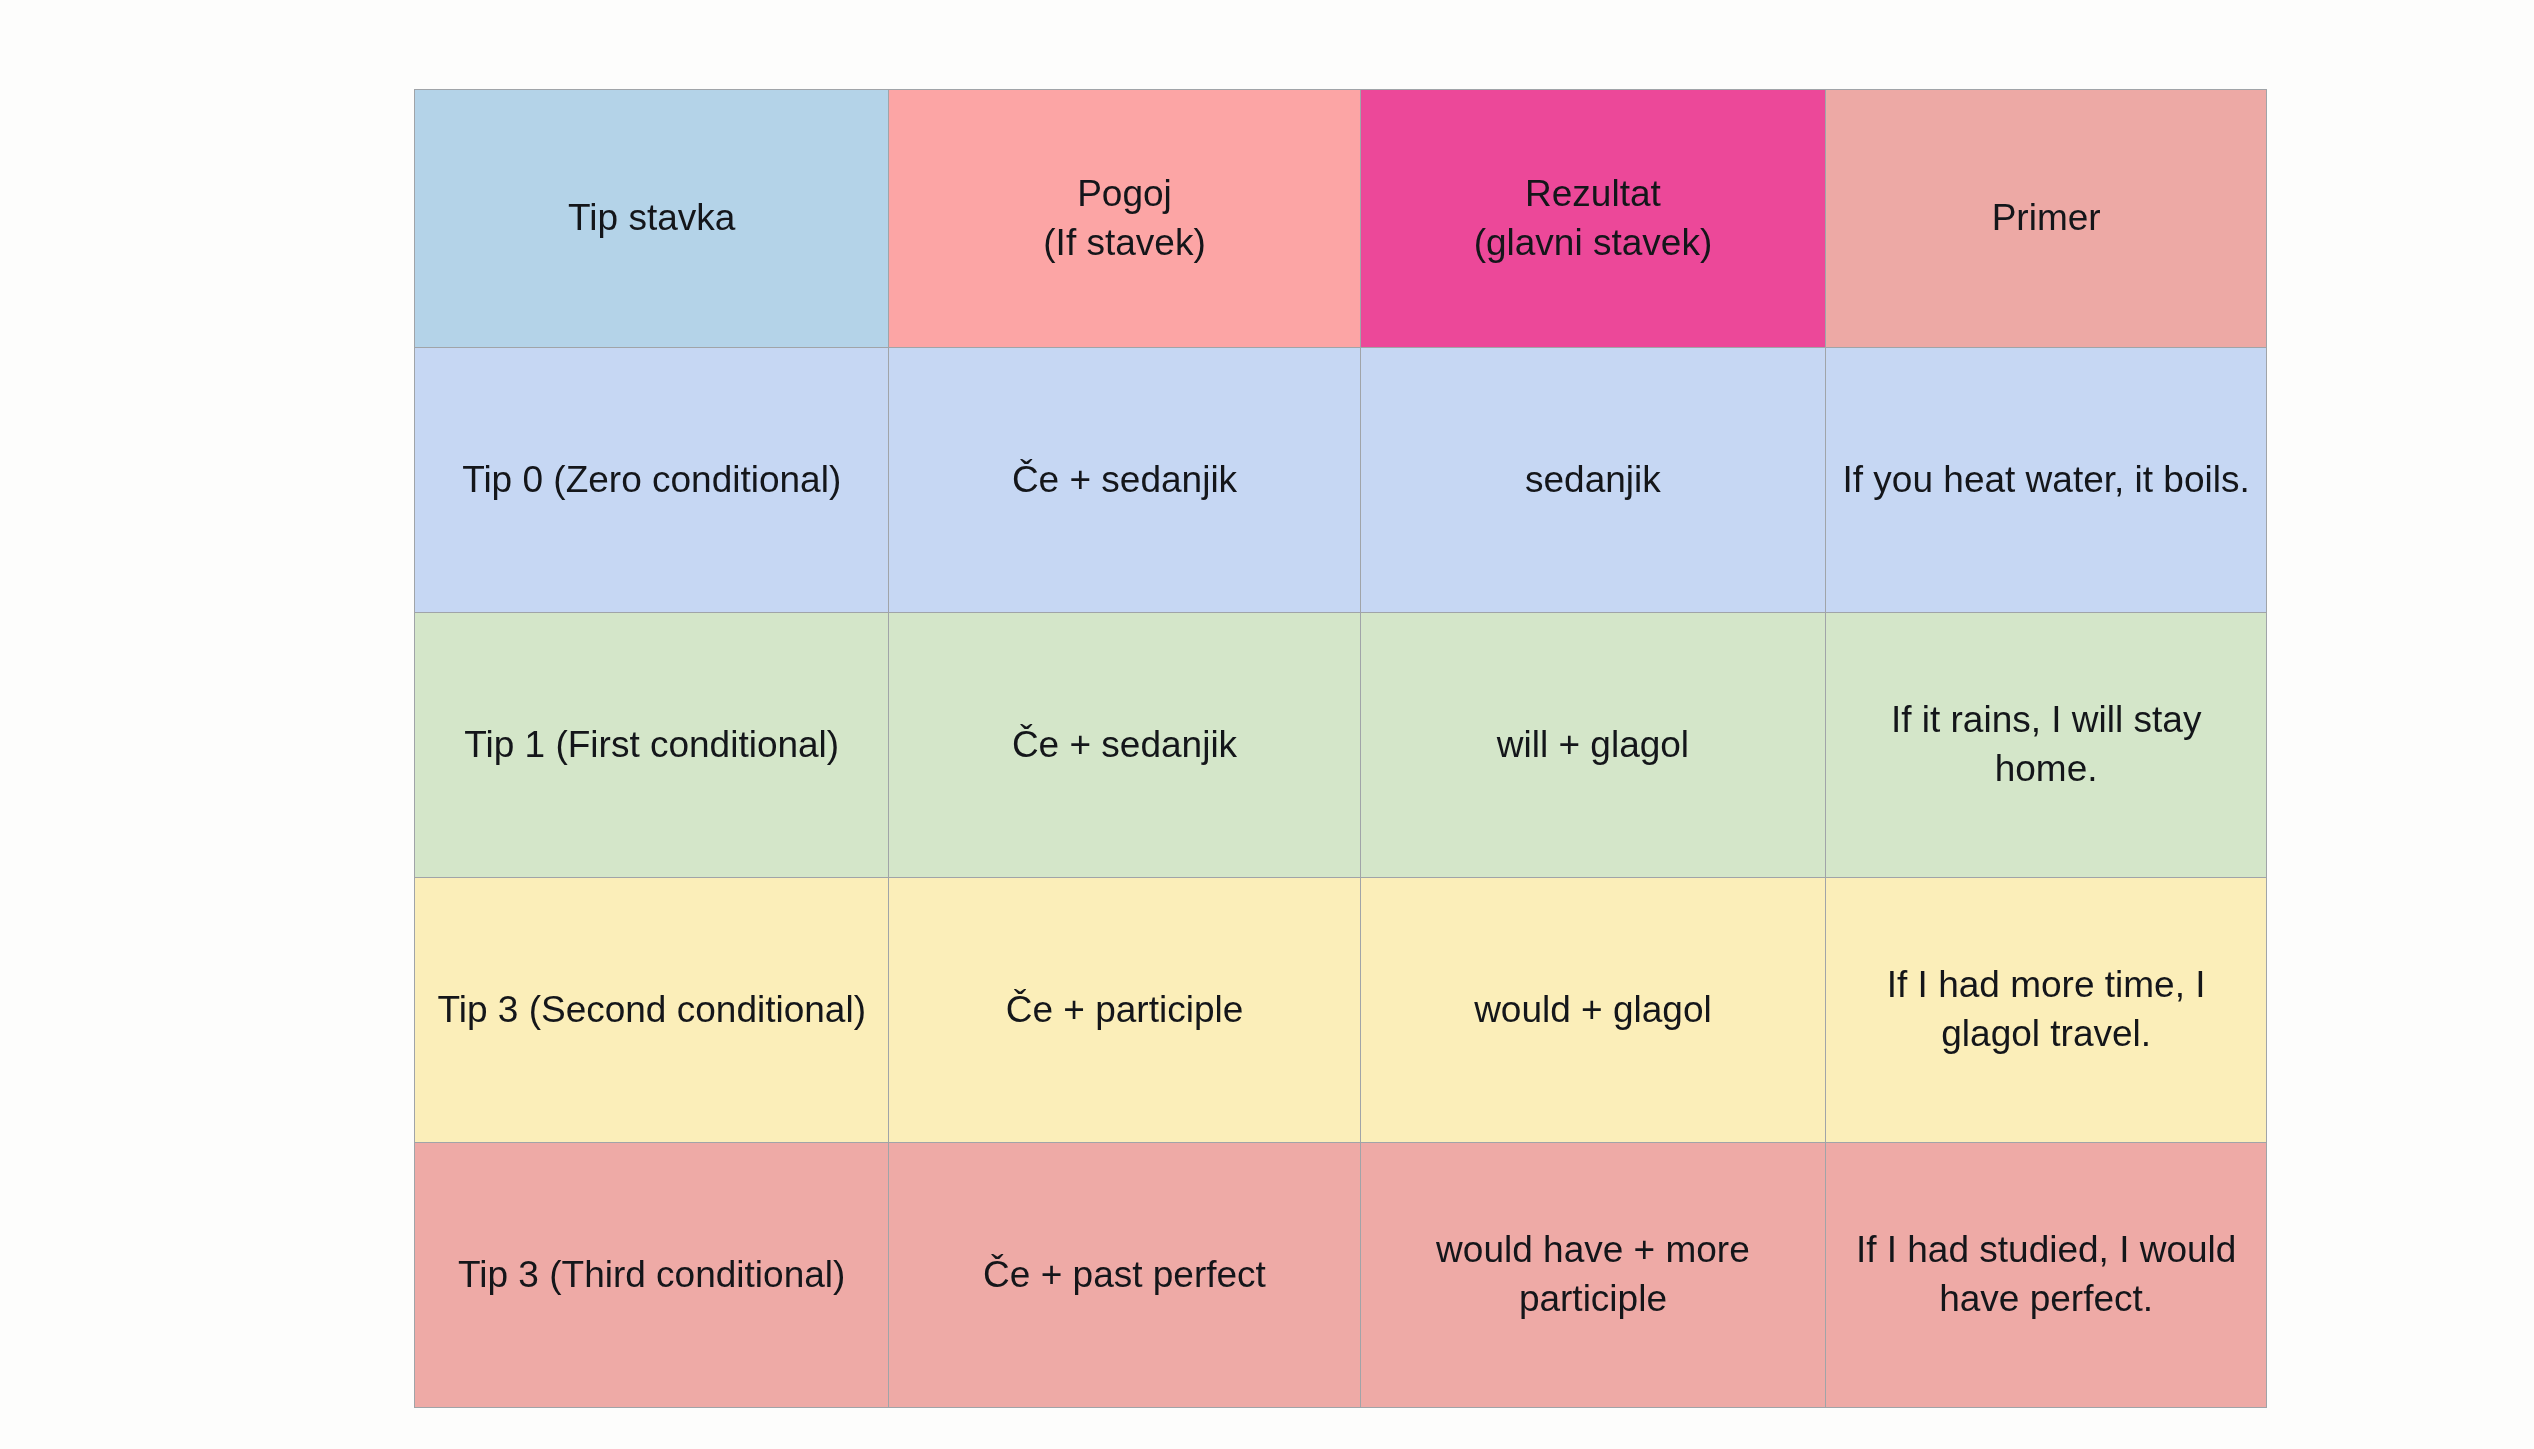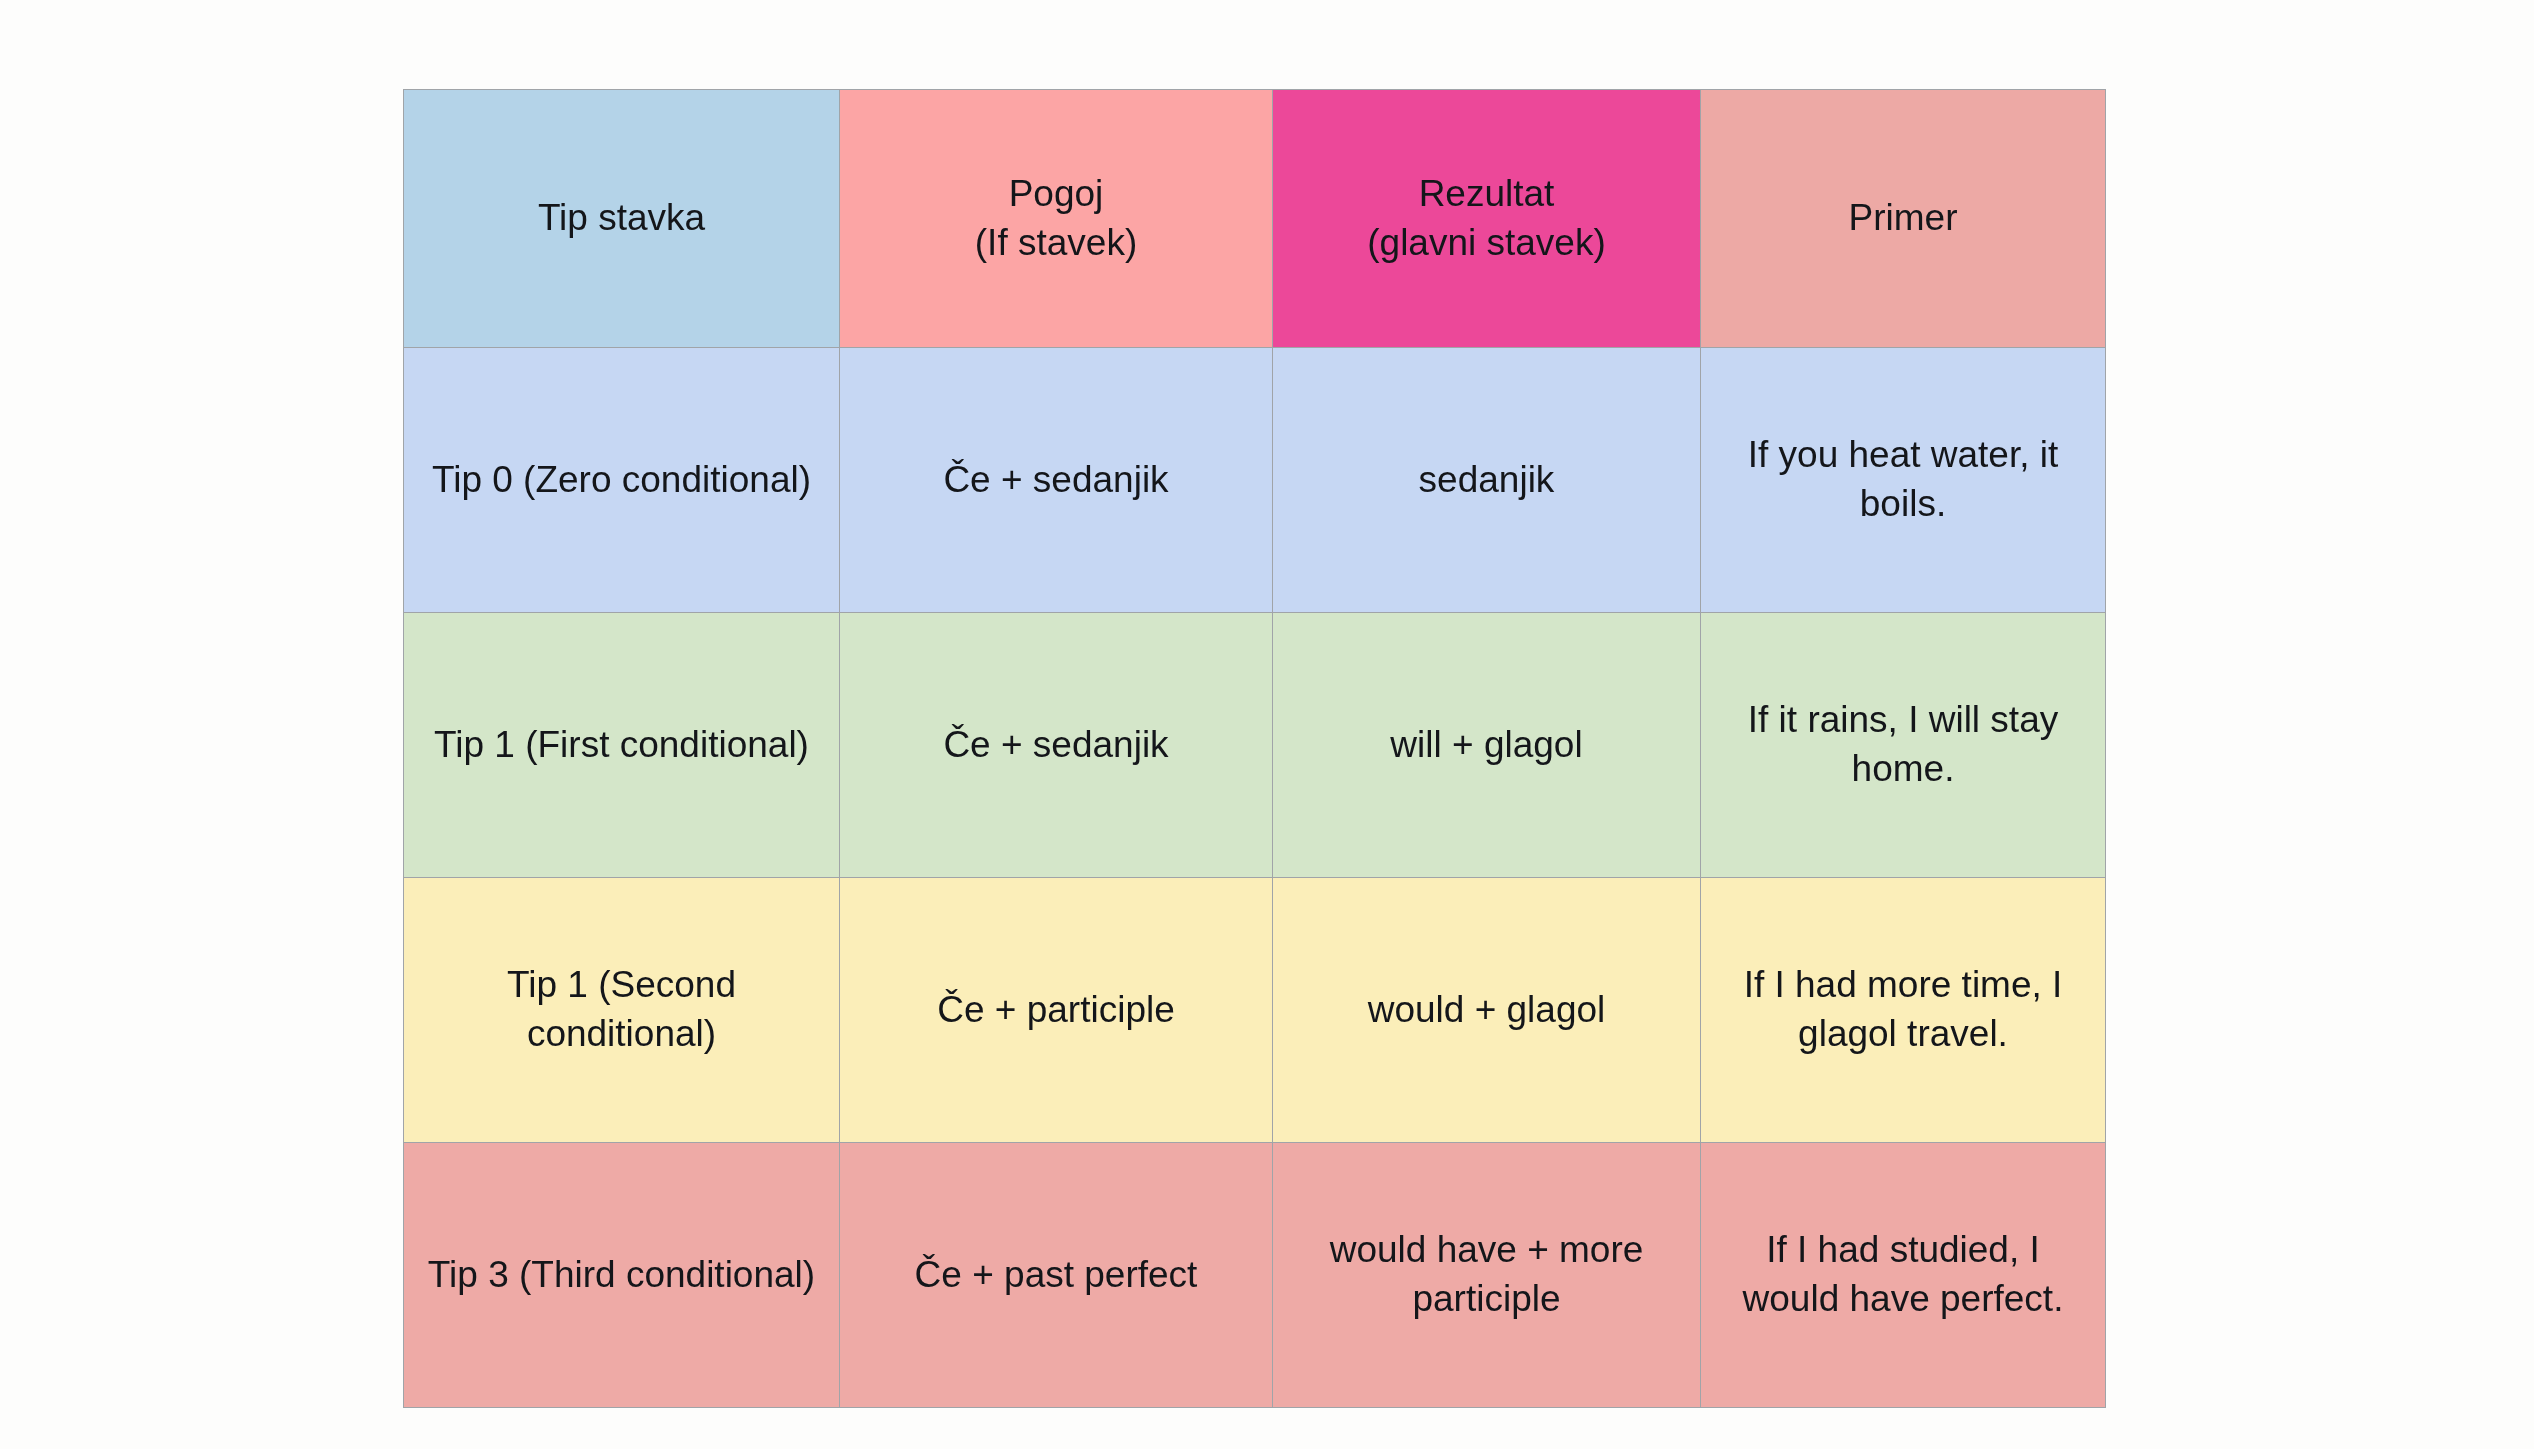--- a/index.html
+++ b/index.html
@@ -9,23 +9,23 @@
   body {
     width: 2534px;
     height: 1449px;
     background: #fdfdfc;
     font-family: "Liberation Sans", sans-serif;
     overflow: hidden;
   }
 
   #table-wrap {
     position: absolute;
-    left: 403px;
+    left: 414px;
     top: 89px;
-    width: 1701px;
+    width: 1853px;
     height: 1244px;
   }
 
   table.conditionals {
     width: 100%;
     height: 100%;
     border-collapse: collapse;
     table-layout: fixed;
     background: #a9a9a9;
   }
@@ -100,21 +100,21 @@
       </tr>
 
       <tr class="body-row row-green">
         <td>Tip 1 (First conditional)</td>
         <td>Če + sedanjik</td>
         <td>will + glagol</td>
         <td>If it rains, I will stay home.</td>
       </tr>
 
       <tr class="body-row row-yellow">
-        <td>Tip 1 (Second conditional)</td>
+        <td>Tip 3 (Second conditional)</td>
         <td>Če + participle</td>
         <td>would + glagol</td>
         <td>If I had more time, I glagol travel.</td>
       </tr>
 
       <tr class="body-row row-red">
         <td>Tip 3 (Third conditional)</td>
         <td>Če + past perfect</td>
         <td>would have + more participle</td>
         <td>If I had studied, I would have perfect.</td>

